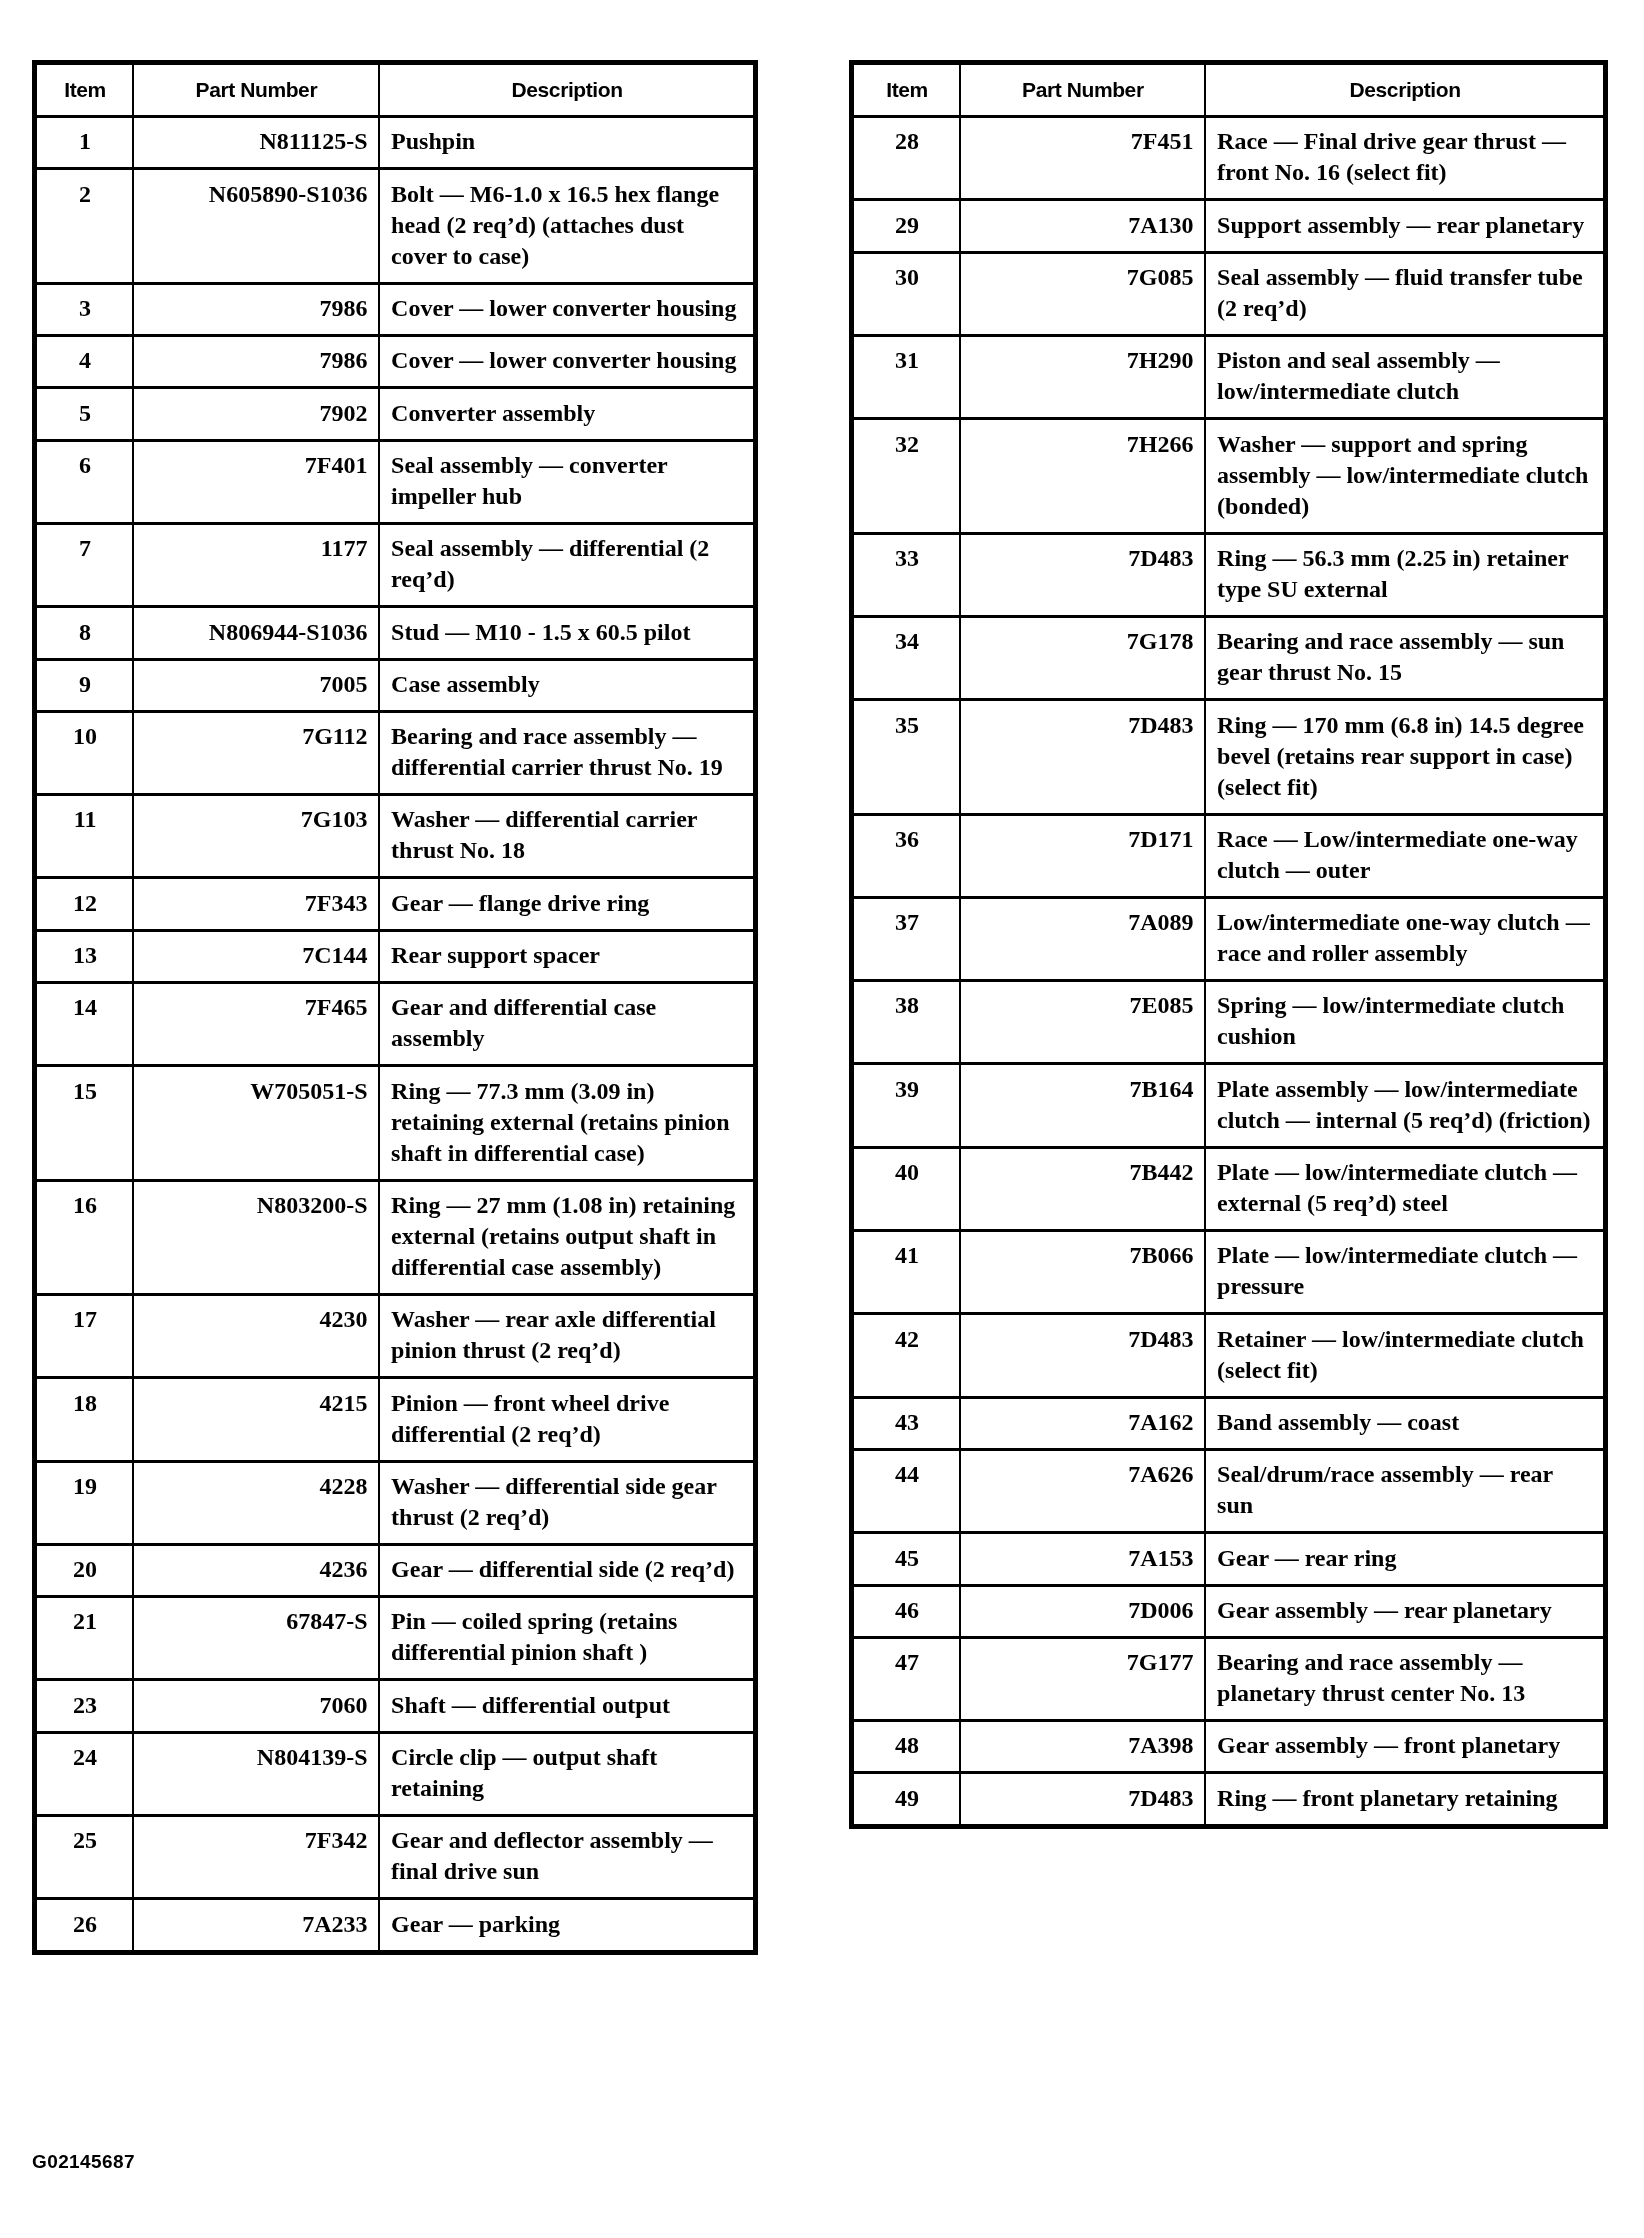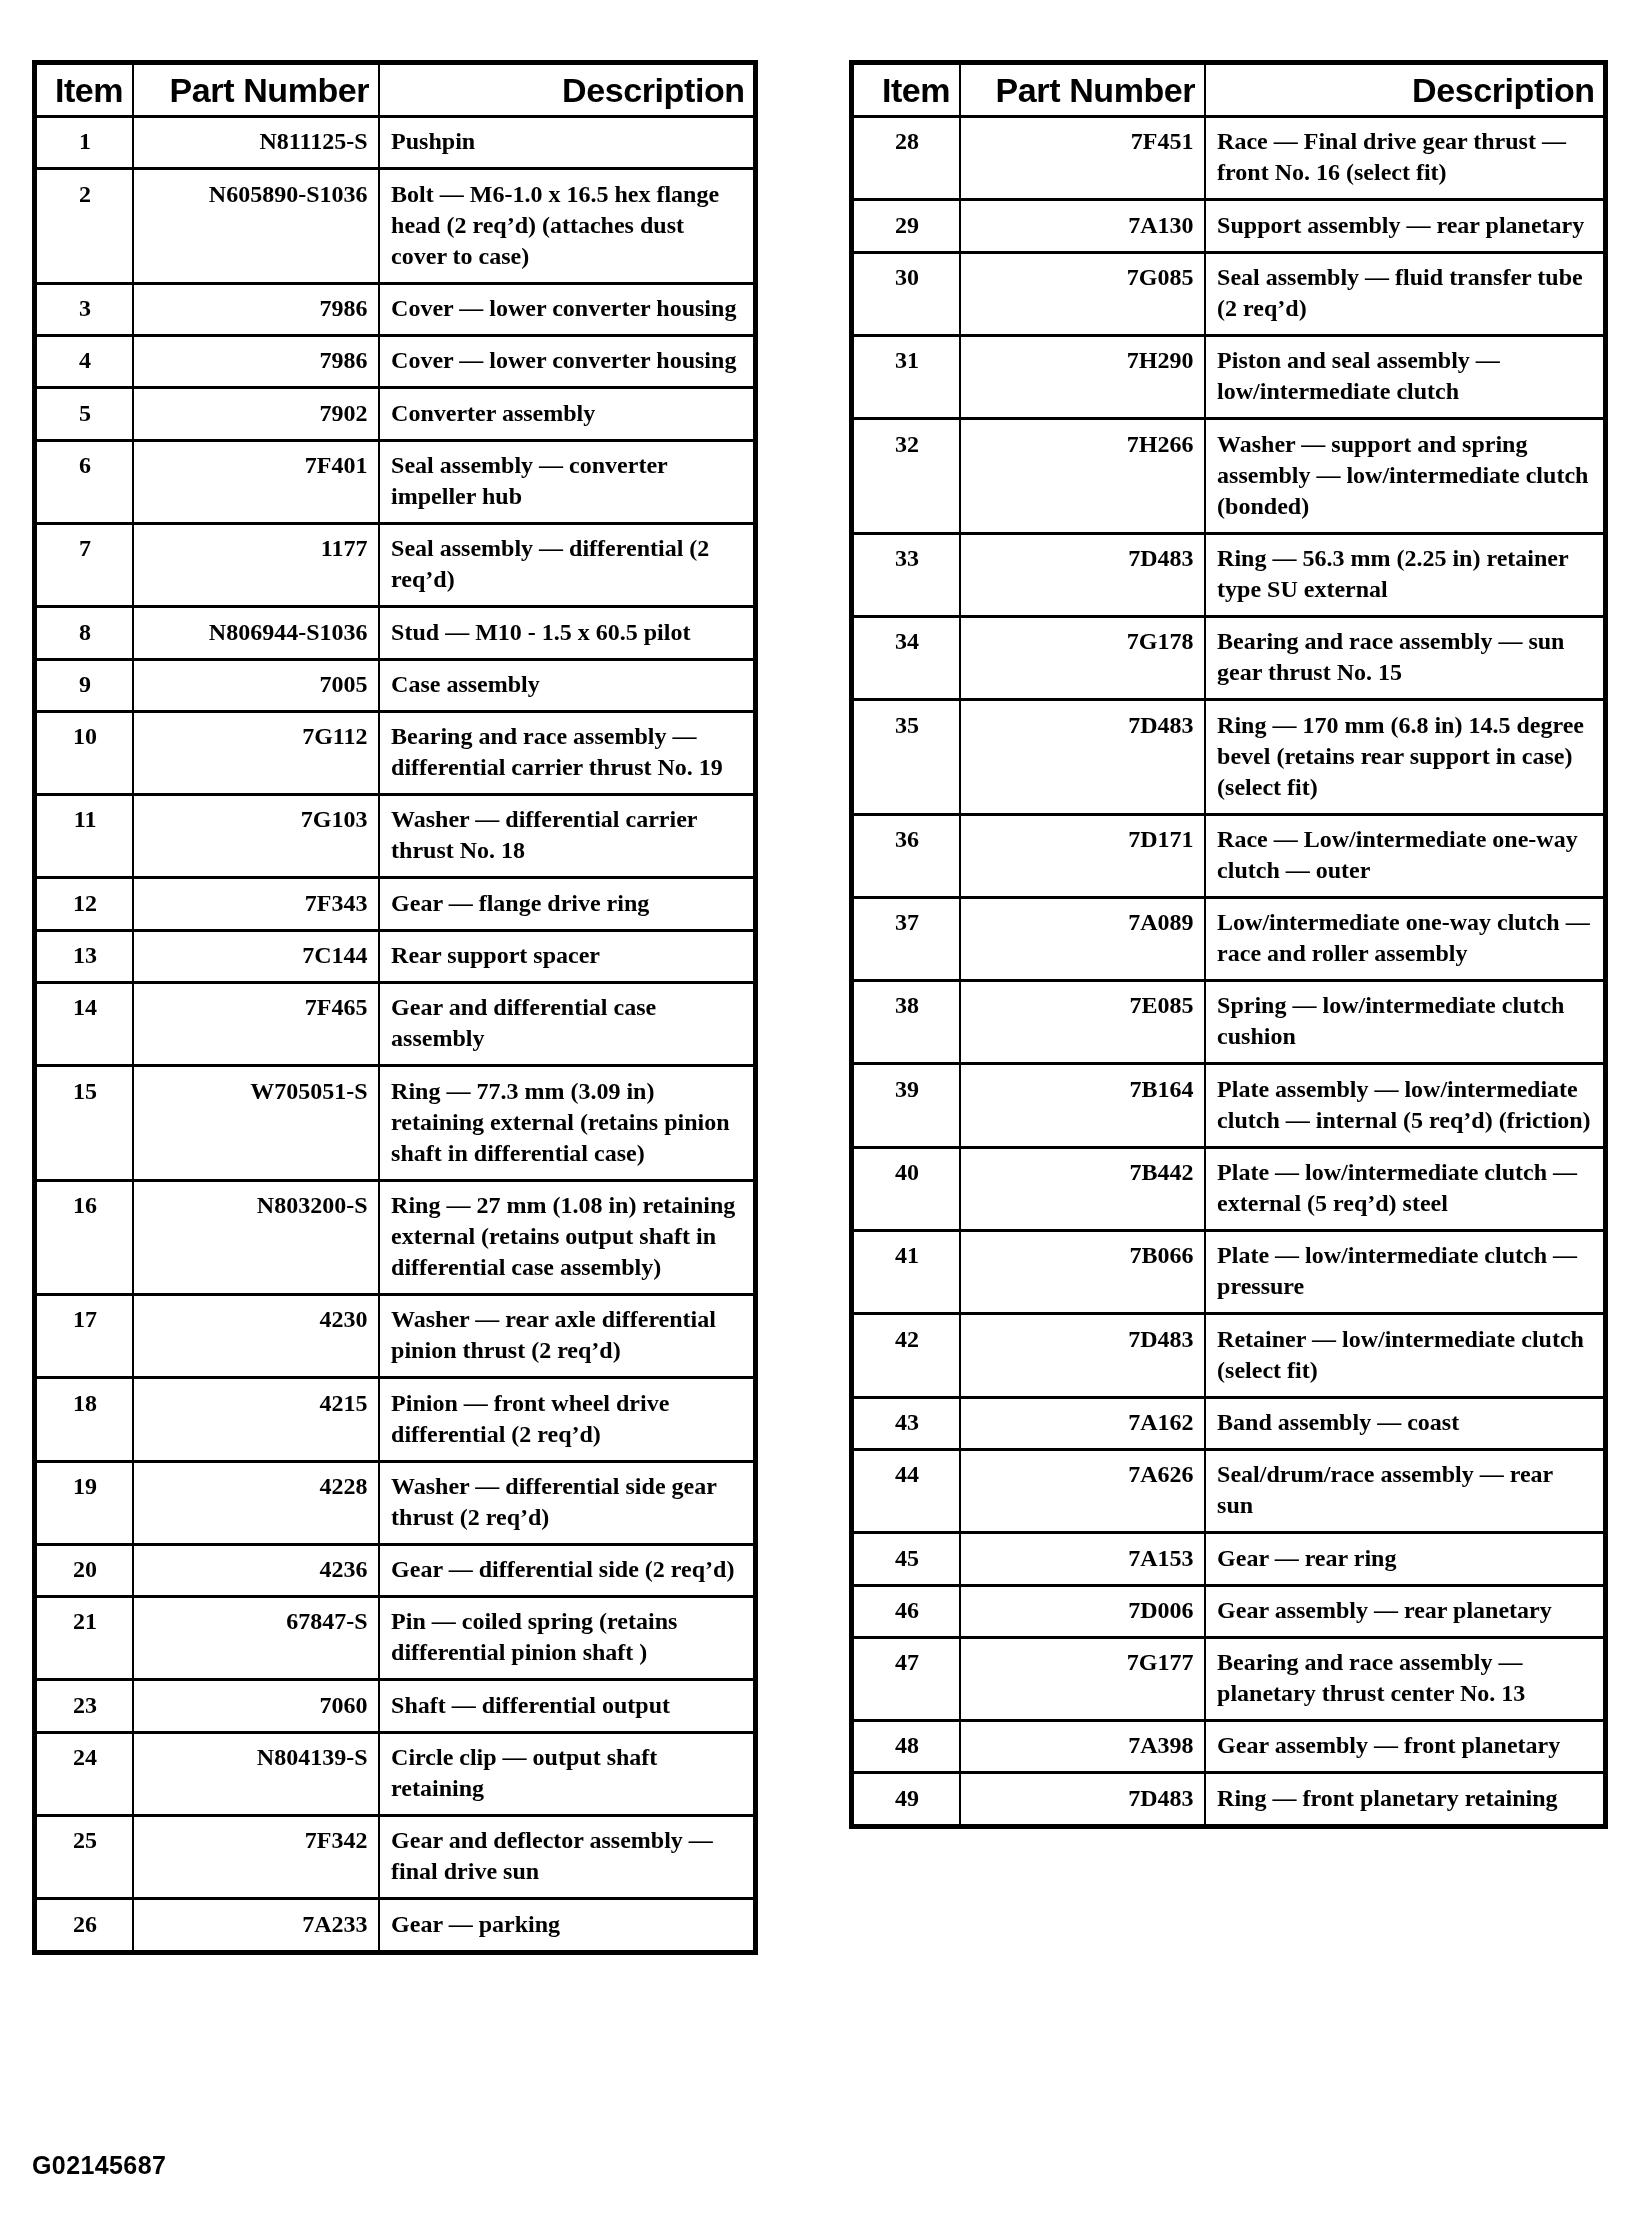--- a/index.html
+++ b/index.html
@@ -31,24 +31,24 @@
     border-top: 3.3px solid #000;
     border-bottom: 3.3px solid #000;
     border-left: 2.5px solid #000;
     border-right: 2.5px solid #000;
     vertical-align: top;
     overflow: hidden;
   }
   table.parts-table th {
     font-family: "Liberation Sans", sans-serif;
     font-weight: 700;
-    font-size: 34px;
+    font-size: 21px;
     line-height: 32px;
     padding: 9.1px 8.3px 9.1px 10px;
-    text-align: right;
+    text-align: center;
     letter-spacing: -0.4px;
   }
   th.h-item { text-align: center; padding-left: 3.3px; padding-right: 3.3px; }
   th.h-part { text-align: center; }
 
   table.parts-table td {
     font-family: "Liberation Serif", serif;
     font-weight: 600;
     font-size: 24px;
     line-height: 31px;
@@ -60,21 +60,21 @@
     padding-right: 3.3px;
   }
   td.cell-part { white-space: nowrap; text-align: right; }
 
   .figure-id {
     position: absolute;
     left: 32px;
     top: 2151px;
     font-family: "Liberation Sans", sans-serif;
     font-weight: 700;
-    font-size: 25px;
+    font-size: 19px;
     letter-spacing: 0.4px;
     color: #000;
   }
 </style>
 </head>
 <body>
 
 <div class="page">
 
   <table class="parts-table left">

